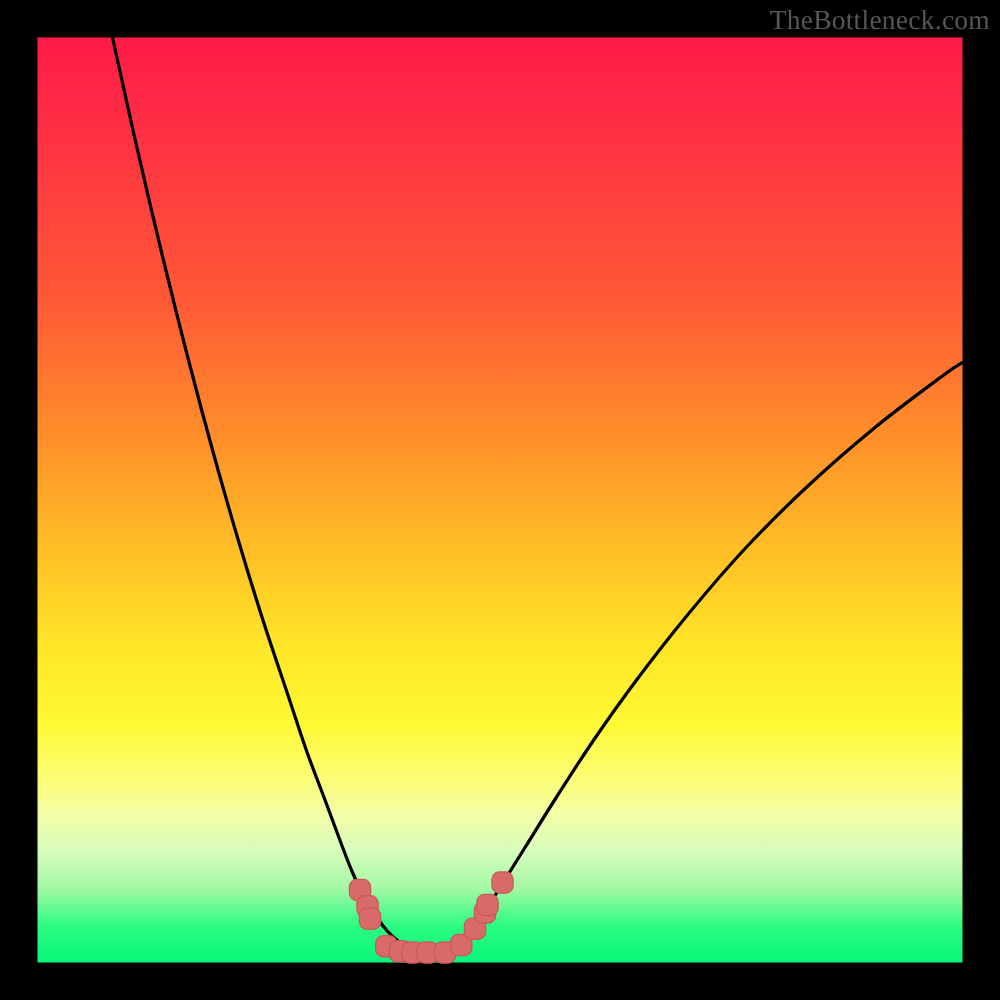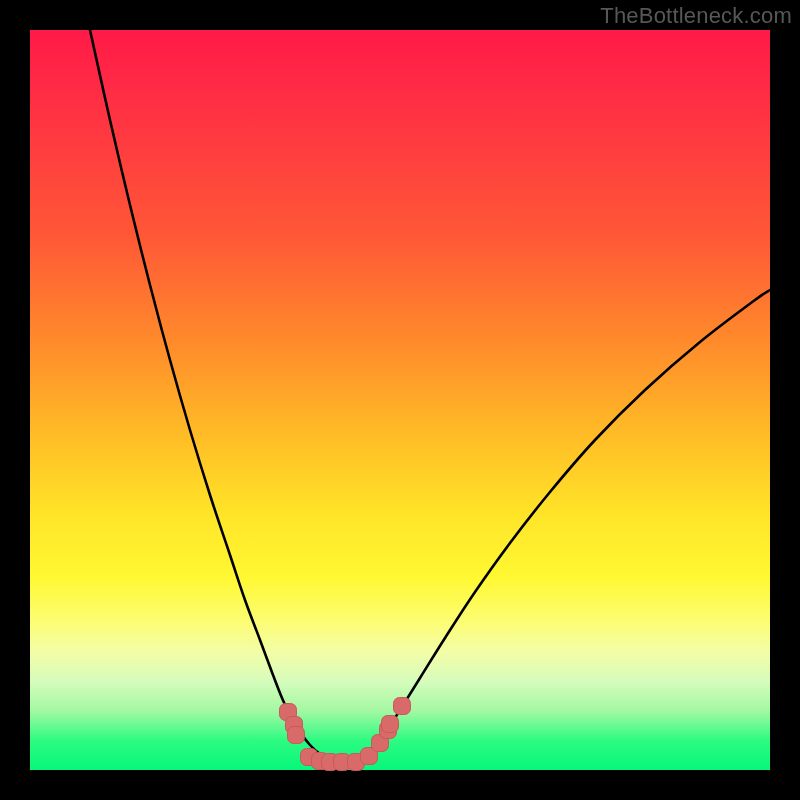--- a/index.html
+++ b/index.html
@@ -11,20 +11,21 @@
     overflow: hidden;
     font-family: Arial, Helvetica, sans-serif;
   }
   .frame {
     position: absolute;
     left: 0;
     top: 0;
     width: 800px;
     height: 800px;
     background: #000;
+    font-family: Liberation Serif, serif;
   }
   .plot-area {
     position: absolute;
     left: 30px;
     top: 30px;
     width: 740px;
     height: 740px;
     background: linear-gradient(to bottom,
       #ff1a47 0%,
       #ff2b45 8%,

